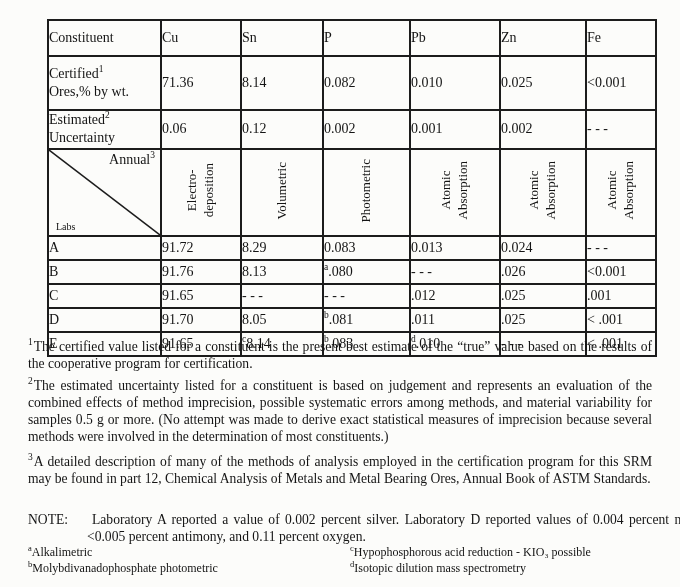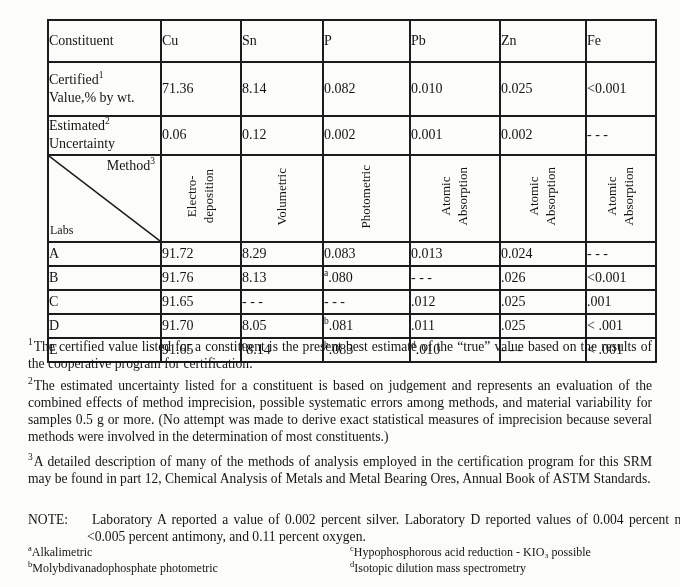--- a/index.html
+++ b/index.html
@@ -9,33 +9,33 @@
     font-family:"Liberation Serif","DejaVu Serif",serif;
   }
   
   table.srm{
     position:absolute;left:47px;top:19px;border-collapse:collapse;table-layout:fixed;
   }
   table.srm th,table.srm td{
     border:2px solid #1c1c1c;font-weight:400;padding:0;vertical-align:middle;
     font-size:14px;color:#141414;
   }
-  tr.r-head{height:42px}
+  tr.r-head{height:36px}
   tr.r-cert{height:54px}
   tr.r-est{height:26px}
   tr.r-method{height:87px}
   tr.r-lab{height:24px}
   .label-cell{text-align:left;padding:2px 4px 3px 8px;font-size:14.5px;line-height:1.32}
   .val{text-align:left}
   .bottom-align{vertical-align:bottom;padding-bottom:5px}
   sup{font-size:9.5px;line-height:0;letter-spacing:0}
   .corner-cell{position:relative;padding:0}
   .corner-cell svg{position:absolute;left:0;top:0;width:100%;height:100%;display:block}
   .corner-top{position:absolute;top:2px;right:5px;font-size:14px}
-  .corner-bottom{position:absolute;bottom:3px;left:1px;font-size:12px}
+  .corner-bottom{position:absolute;bottom:3px;left:7px;font-size:10px}
   .method-cell{text-align:center}
   .vert{
     display:inline-block;writing-mode:vertical-rl;transform:rotate(180deg);
     white-space:pre-line;font-size:13px;line-height:1.3;text-align:center;
   }
   
   .fn{
     position:absolute;left:28px;width:624px;text-align:justify;
     font-size:13.6px;line-height:17px;
   }
@@ -70,21 +70,21 @@
         <tr class="r-head">
           <th class="label-cell">Constituent</th>
           <th class="val">Cu</th>
           <th class="val">Sn</th>
           <th class="val">P</th>
           <th class="val">Pb</th>
           <th class="val">Zn</th>
           <th class="val">Fe</th>
         </tr>
         <tr class="r-cert">
-          <th class="label-cell"><span>Certified</span><sup>1</sup><br><span>Value,% by wt.</span></th>
+          <th class="label-cell"><span>Certified</span><sup>1</sup><br><span>Ores,% by wt.</span></th>
           <td class="val bottom-align">71.36</td>
           <td class="val bottom-align">8.14</td>
           <td class="val bottom-align">0.082</td>
           <td class="val bottom-align">0.010</td>
           <td class="val bottom-align">0.025</td>
           <td class="val bottom-align">&lt;0.001</td>
         </tr>
         <tr class="r-est">
           <th class="label-cell"><span>Estimated</span><sup>2</sup><br><span>Uncertainty</span></th>
           <td class="val bottom-align">0.06</td>
@@ -92,21 +92,21 @@
           <td class="val bottom-align">0.002</td>
           <td class="val bottom-align">0.001</td>
           <td class="val bottom-align">0.002</td>
           <td class="val bottom-align">- - -</td>
         </tr>
         <tr class="r-method">
           <th class="corner-cell">
             <svg viewBox="0 0 100 100" preserveAspectRatio="none">
               <line x1="0" y1="0" x2="100" y2="100" stroke="#1c1c1c" stroke-width="1.5" vector-effect="non-scaling-stroke"></line>
             </svg>
-            <div class="corner-top"><span>Method</span><sup>3</sup></div>
+            <div class="corner-top"><span>Annual</span><sup>3</sup></div>
             <div class="corner-bottom">Labs</div>
           </th>
           <td class="method-cell"><div class="vert">Electro-
 deposition</div></td>
           <td class="method-cell"><div class="vert">Volumetric</div></td>
           <td class="method-cell"><div class="vert">Photometric</div></td>
           <td class="method-cell"><div class="vert">Atomic
 Absorption</div></td>
           <td class="method-cell"><div class="vert">Atomic
 Absorption</div></td>

